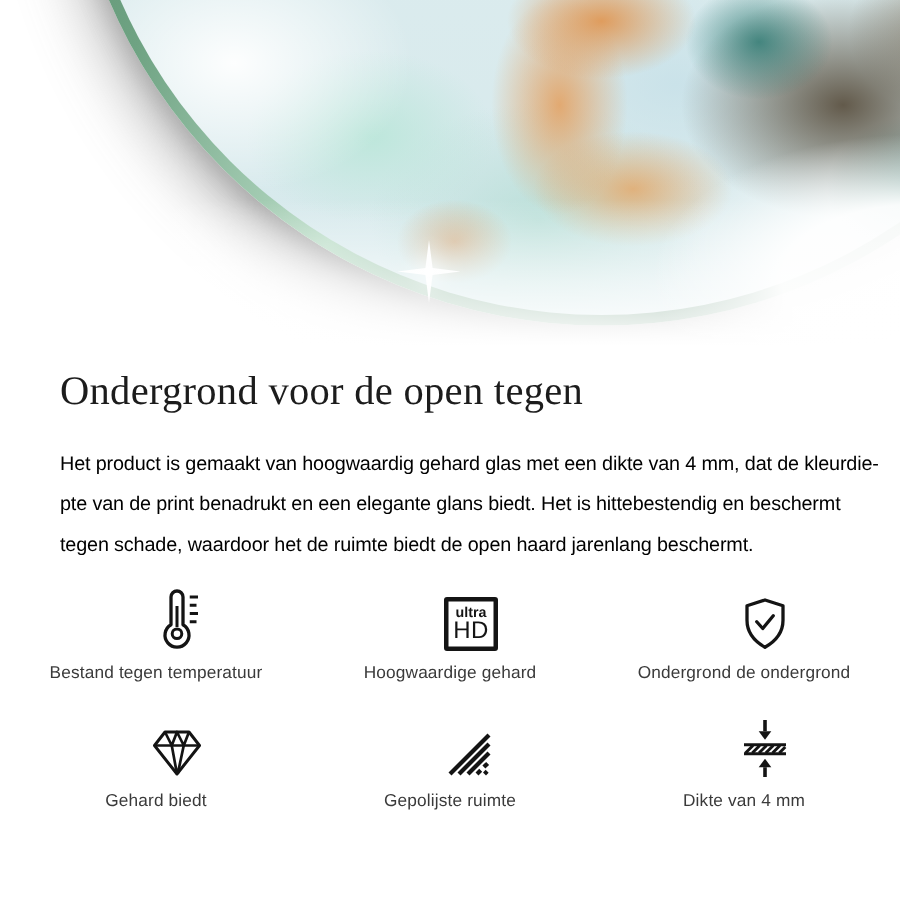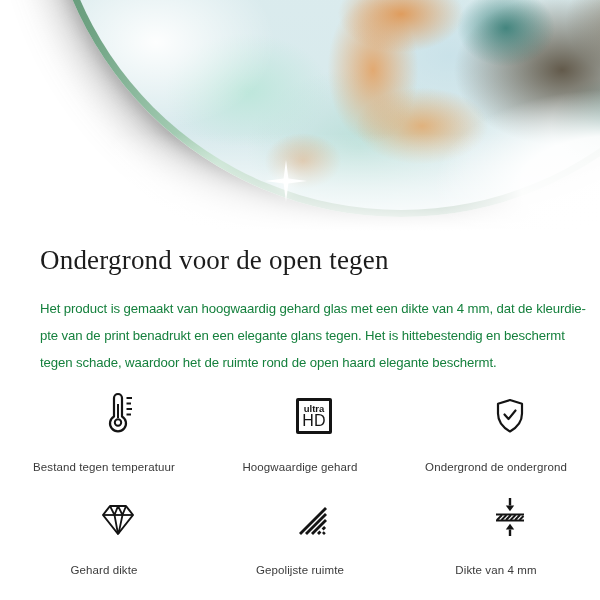--- a/index.html
+++ b/index.html
@@ -43,29 +43,29 @@
   }
 
   
   .content { padding:0 40px; }
   h1 {
     margin-top:4px;
     font-family:"Liberation Serif","DejaVu Serif",serif;
     font-weight:400; font-size:27px; line-height:37px; color:#1c1c1c;
     letter-spacing:.2px;
   }
-  .desc { margin-top:16px; color:#15803d; font-size:13.2px; line-height:27px; letter-spacing:-.1px; }
+  .desc { margin-top:16px; color:#000000; font-size:13.2px; line-height:27px; letter-spacing:-.1px; }
   .pline { display:block; white-space:nowrap; }
 
   
   .features { display:grid; grid-template-columns:1fr 1fr 1fr; row-gap:18px;
               margin:12px -34px 0 -34px; }
   .feature { display:flex; flex-direction:column; align-items:center; }
   .ficon { height:46px; display:flex; align-items:flex-end; justify-content:center;margin-left:28px; }
-  .flabel { margin-top:27px; font-size:11.5px; color:#3a3a3a; letter-spacing:.1px; }
+  .flabel { margin-top:9px; font-size:11.5px; color:#3a3a3a; letter-spacing:.1px; }
   .ficon svg { display:block; }
 
   .hd-box { width:36px; height:36px; border:3px solid #141414; border-radius:2px;
             display:flex; flex-direction:column; align-items:center; justify-content:center;
             color:#141414; }
   .hd-top { font-size:9.5px; font-weight:bold; line-height:9px; }
   .hd-bottom { font-size:16px; font-weight:normal; line-height:15px; letter-spacing:.3px; }
 </style>
 </head>
 <body>
@@ -84,22 +84,22 @@
     </div>
     <div class="hero-fade"></div>
   </div>
 
   <div class="content">
 
     <h1><span>Ondergrond voor de open tegen</span><br></h1>
 
     <div class="desc">
       <span class="pline">Het product is gemaakt van hoogwaardig gehard glas met een dikte van 4 mm, dat de kleurdie-</span>
-      <span class="pline">pte van de print benadrukt en een elegante glans tegen. Het is hittebestendig en beschermt</span>
-      <span class="pline">tegen schade, waardoor het de ruimte rond de open haard elegante beschermt.</span>
+      <span class="pline">pte van de print benadrukt en een elegante glans biedt. Het is hittebestendig en beschermt</span>
+      <span class="pline">tegen schade, waardoor het de ruimte biedt de open haard jarenlang beschermt.</span>
     </div>
 
     <div class="features">
 
       <div class="feature">
         <div class="ficon">
           <svg width="30" height="44" viewBox="0 0 30 44" fill="none" stroke="#141414">
             <path d="M11 8 a4 4 0 0 1 8 0 V26.5 a8 8 0 1 1 -8 0 Z" stroke-width="2.2" stroke-linejoin="round"></path>
             <line x1="15" y1="14" x2="15" y2="28" stroke-width="2"></line>
             <circle cx="15" cy="32.5" r="3.2" stroke-width="2"></circle>
@@ -134,21 +134,21 @@
 
       <div class="feature">
         <div class="ficon">
           <svg width="38" height="34" viewBox="0 0 38 34" fill="none" stroke="#141414">
             <path d="M4 12 L11 3 H27 L34 12 L19 31 Z" stroke-width="2" stroke-linejoin="round"></path>
             <line x1="4" y1="12" x2="34" y2="12" stroke-width="1.8"></line>
             <path d="M11 3 L15.5 12 L19 3 L23.5 12 L27 3" stroke-width="1.8" stroke-linejoin="round"></path>
             <path d="M15.5 12 L19 31 M23.5 12 L19.6 30.4" stroke-width="1.8"></path>
           </svg>
         </div>
-        <div class="flabel">Gehard dikte</div>
+        <div class="flabel">Gehard biedt</div>
       </div>
 
       <div class="feature">
         <div class="ficon">
           <svg width="36" height="32" viewBox="0 0 36 32" stroke="#141414" fill="none">
             <line x1="4" y1="29" x2="30" y2="3" stroke-width="2.8"></line>
             <line x1="10" y1="29" x2="30" y2="9" stroke-width="2.8"></line>
             <line x1="16" y1="29" x2="30" y2="15" stroke-width="2.8"></line>
             <line x1="22" y1="29" x2="30" y2="21" stroke-width="2.8" stroke-dasharray="3.5 3"></line>
             <line x1="27" y1="29" x2="30" y2="26" stroke-width="2.8" stroke-dasharray="2.5 2"></line>

